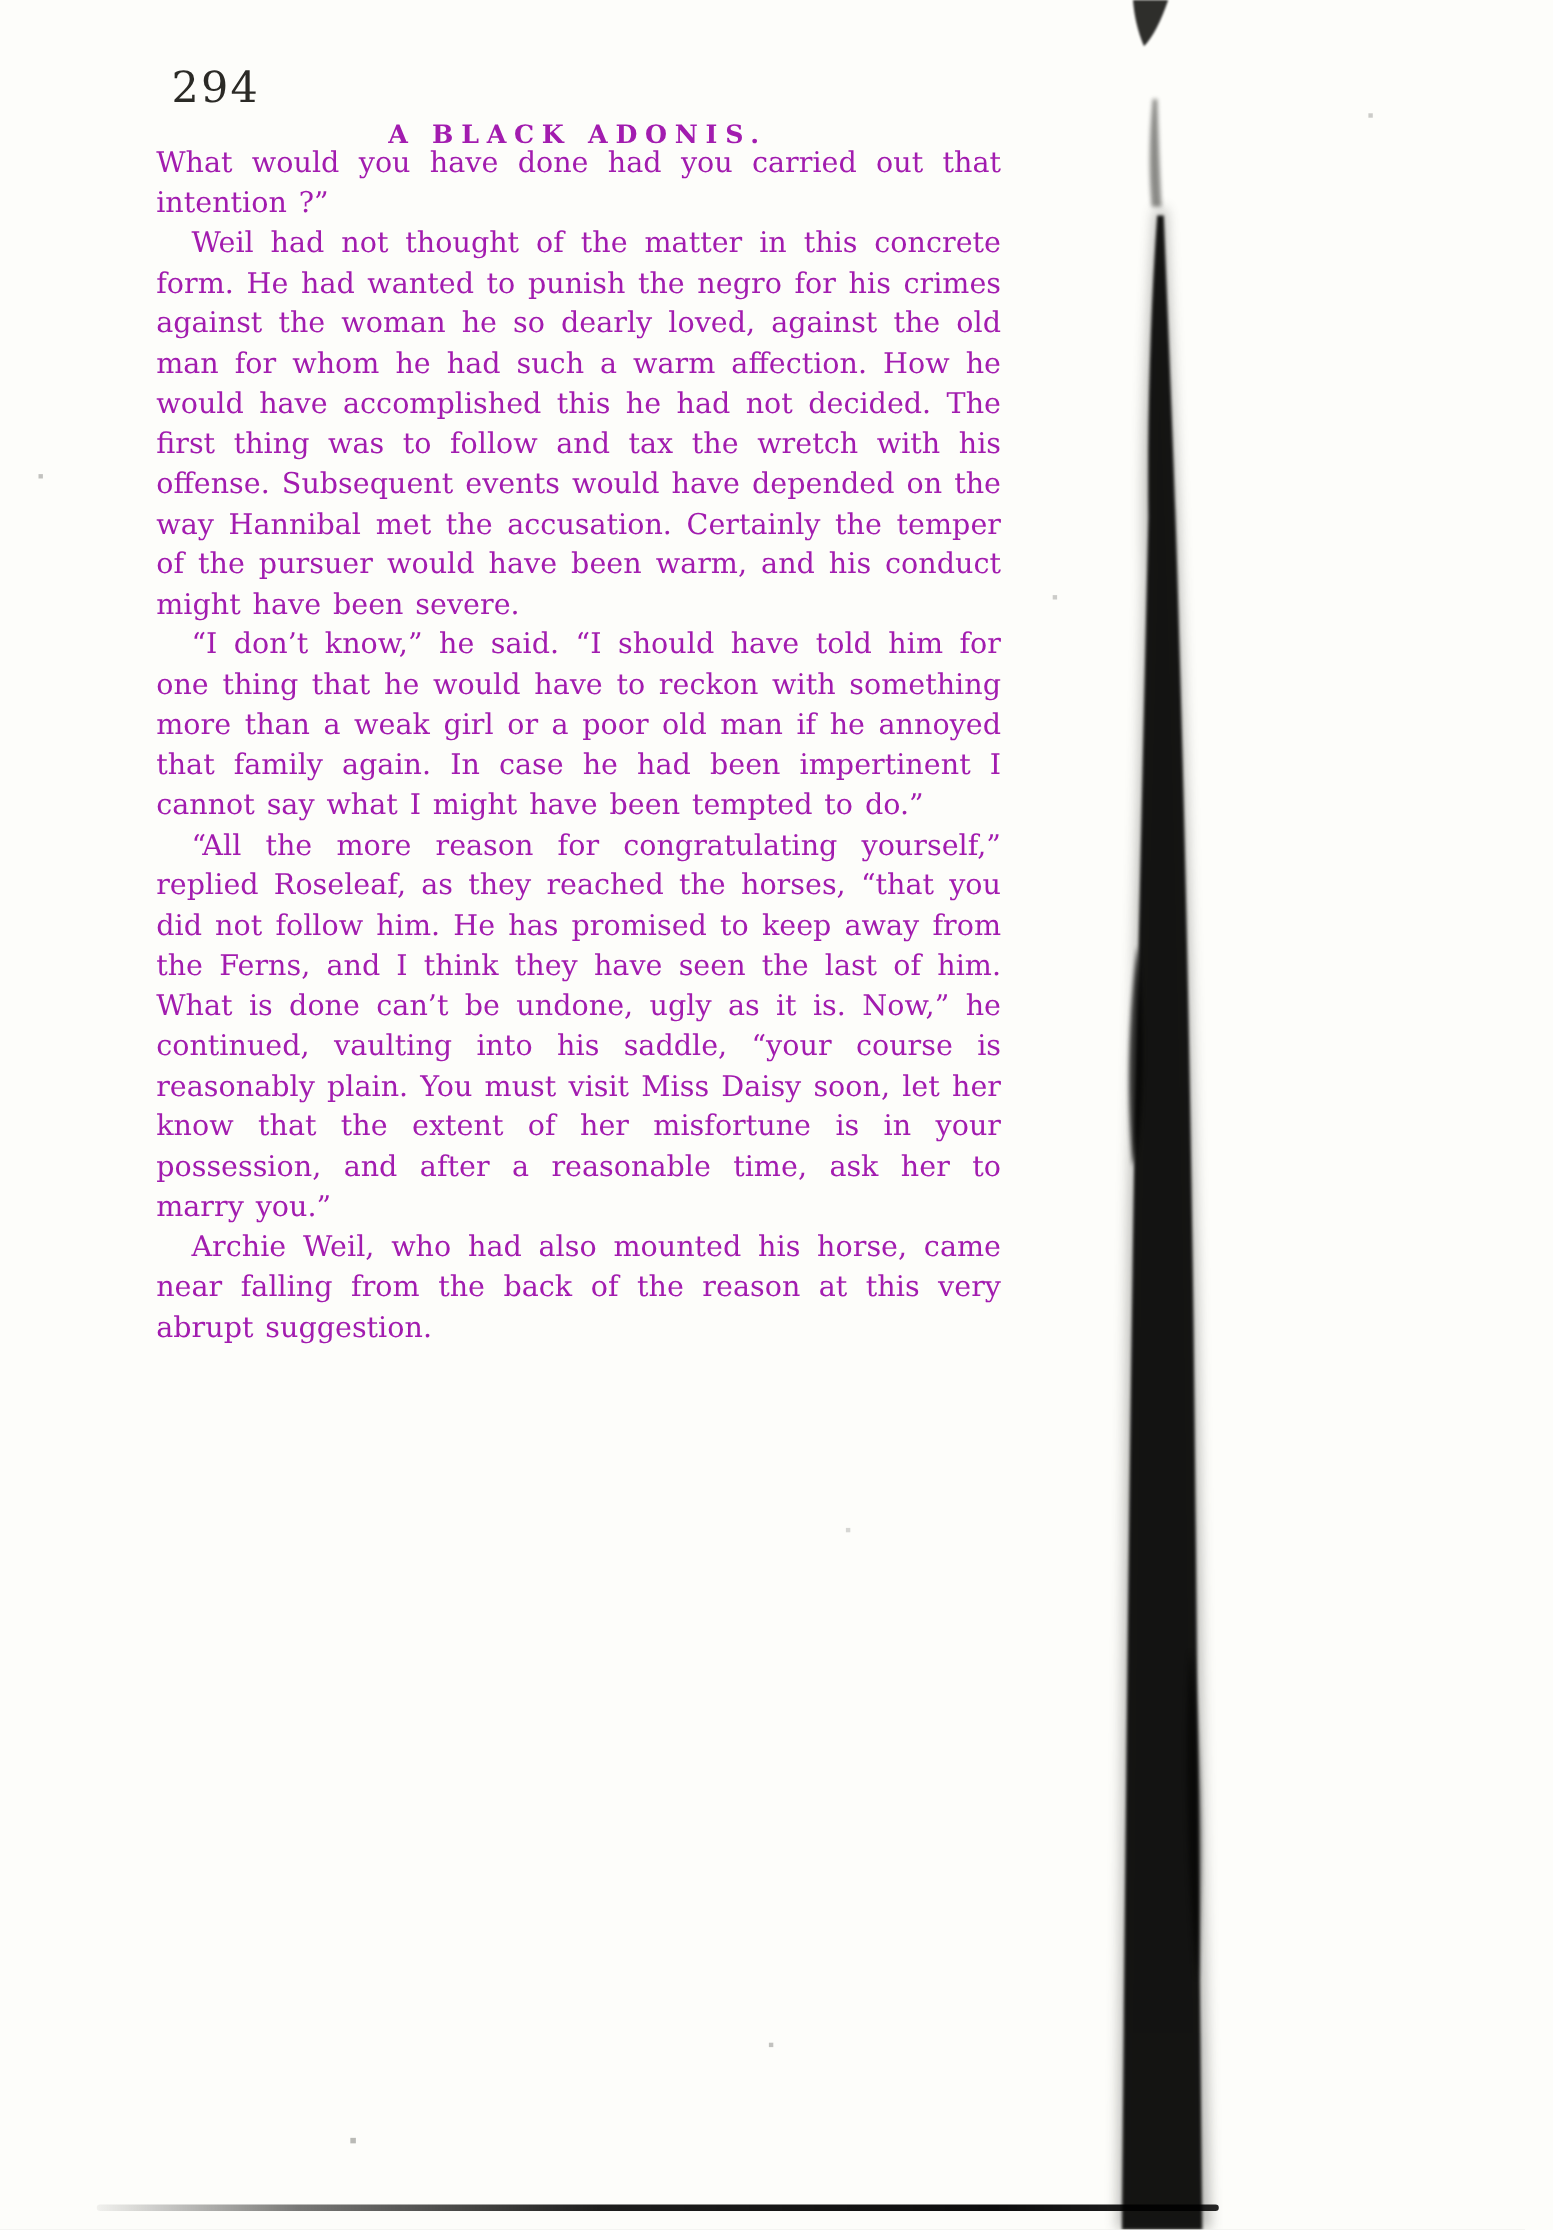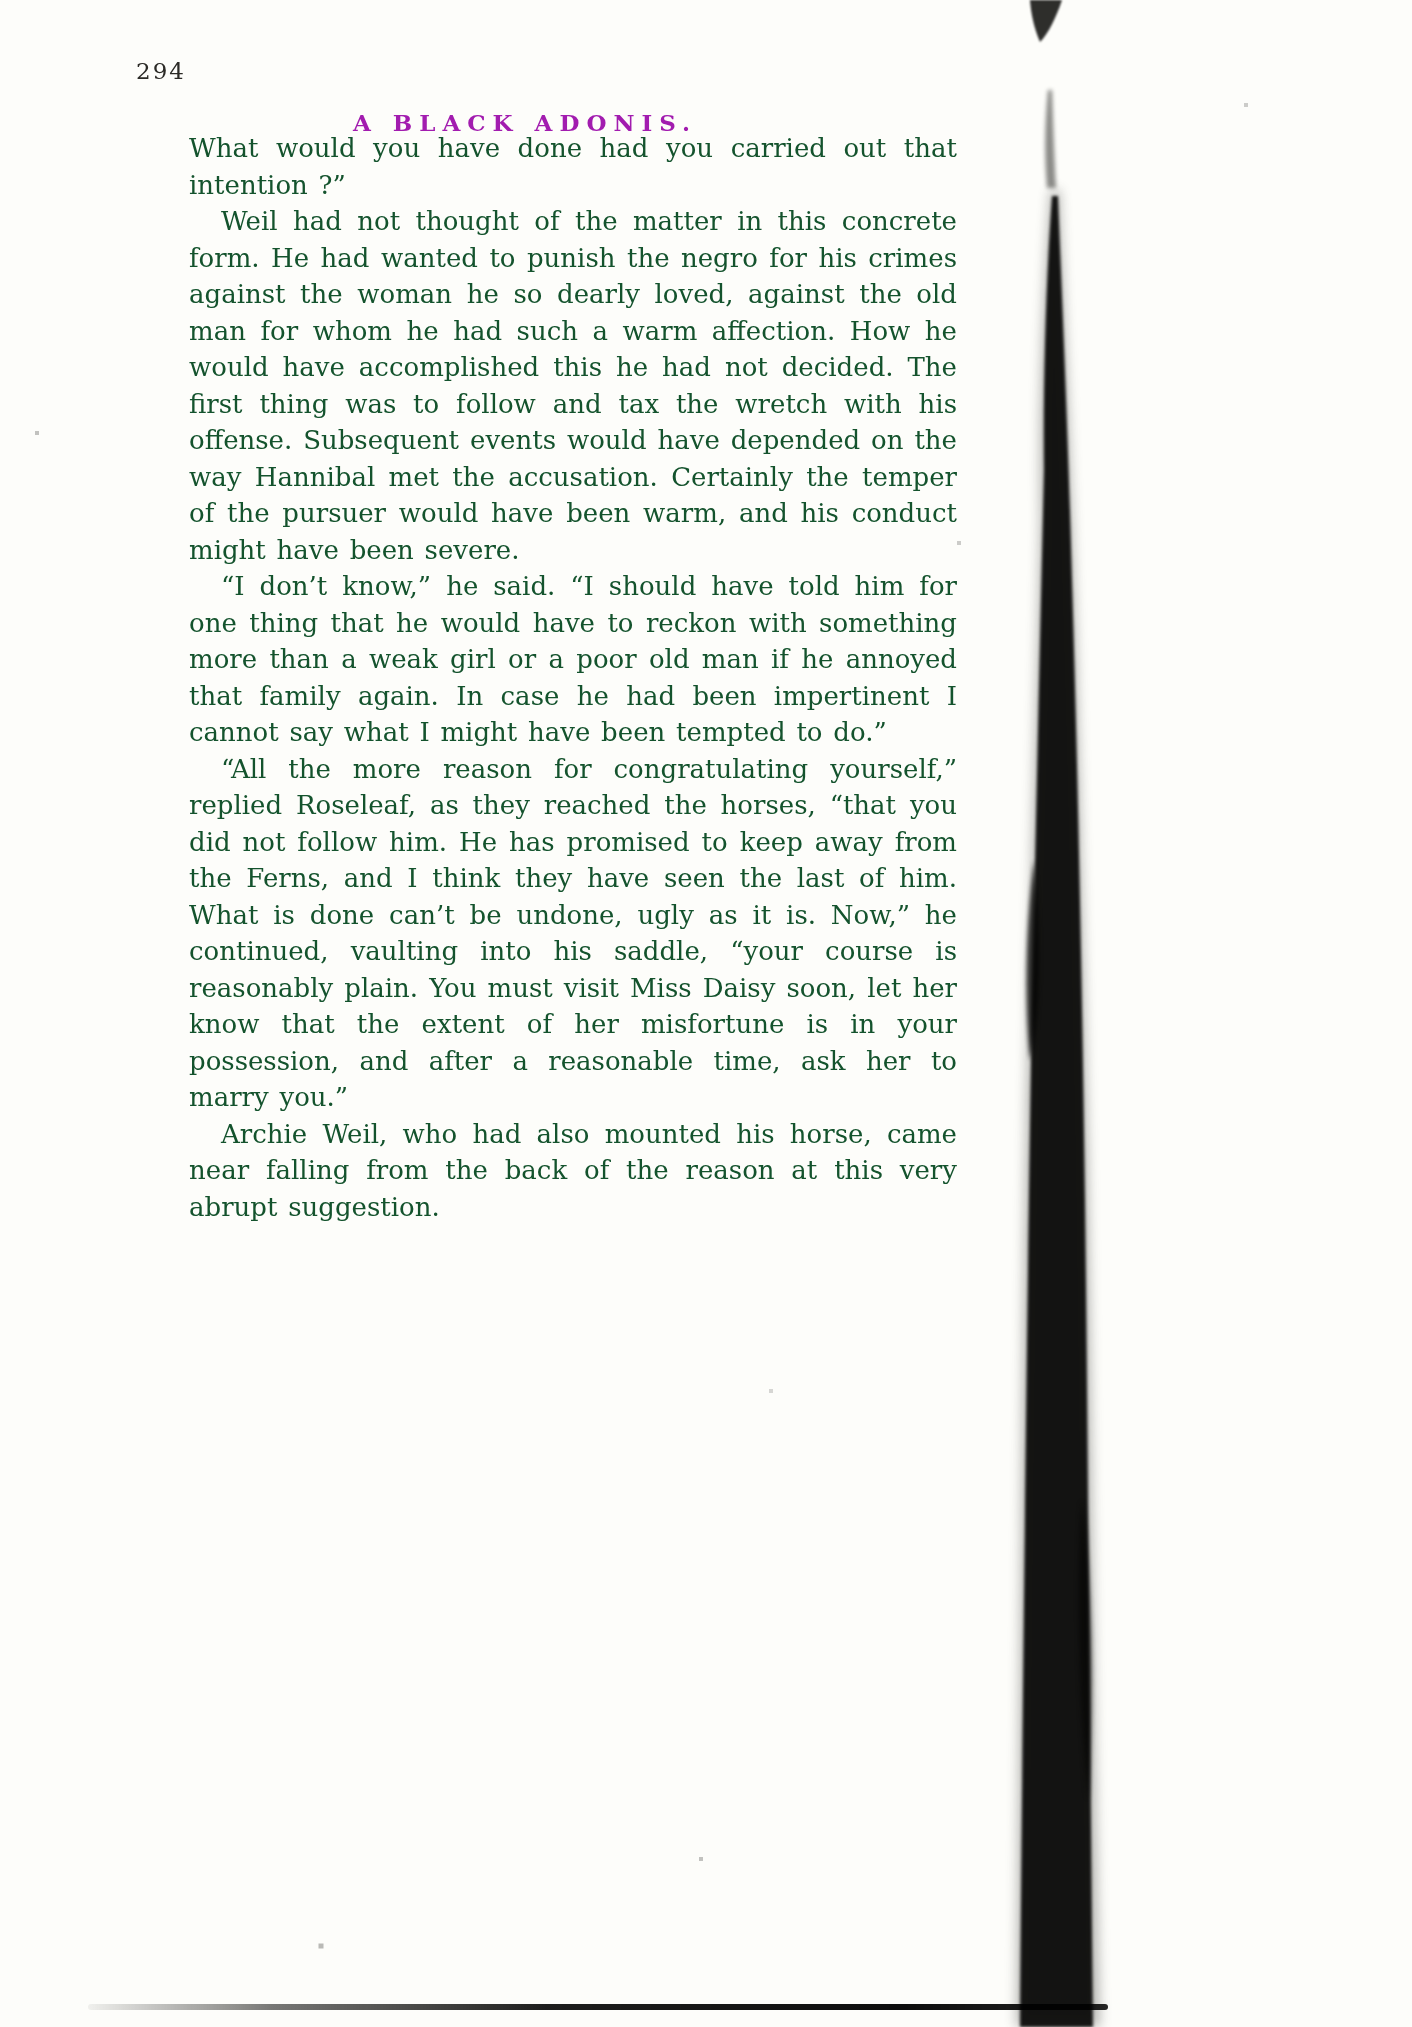--- a/index.html
+++ b/index.html
@@ -12,23 +12,23 @@
     width: 1412px;
     height: 2027px;
     margin: 0 auto;
     background: #fdfdfa;
     overflow: hidden;
     font-family: "DejaVu Serif", "Liberation Serif", serif;
     color: #26251f;
   }
   .page-number {
     position: absolute;
-    left: 136px;
+    left: 156px;
     top: 58px;
-    font-size: 23px;
+    font-size: 39px;
     letter-spacing: 2px;
     color: #2b2a26;
   }
   .running-title {
     position: absolute;
     left: 142px;
     top: 66px;
     width: 766px;
     text-align: center;
     font-size: 23px;
@@ -39,22 +39,21 @@
   }
   .text-block {
     position: absolute;
     left: 142px;
     top: 130px;
     width: 768px;
     font-size: 26px;
     line-height: 36.5px;
     text-align: justify;
     word-spacing: 2.5px;
-    color: #14532d;
-    margin-left: 47px;
+    color: #a21caf;
   }
   .text-block p {
     margin: 0;
     padding: 0;
     text-indent: 32px;
   }
   .text-block p.noindent {
     text-indent: 0;
   }
   .artifact-layer {

